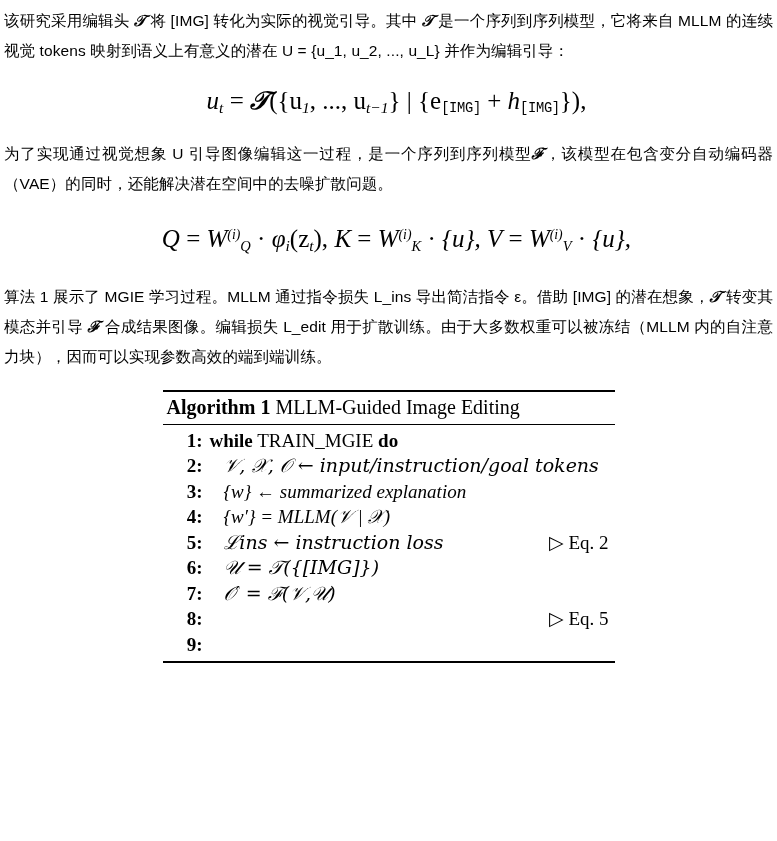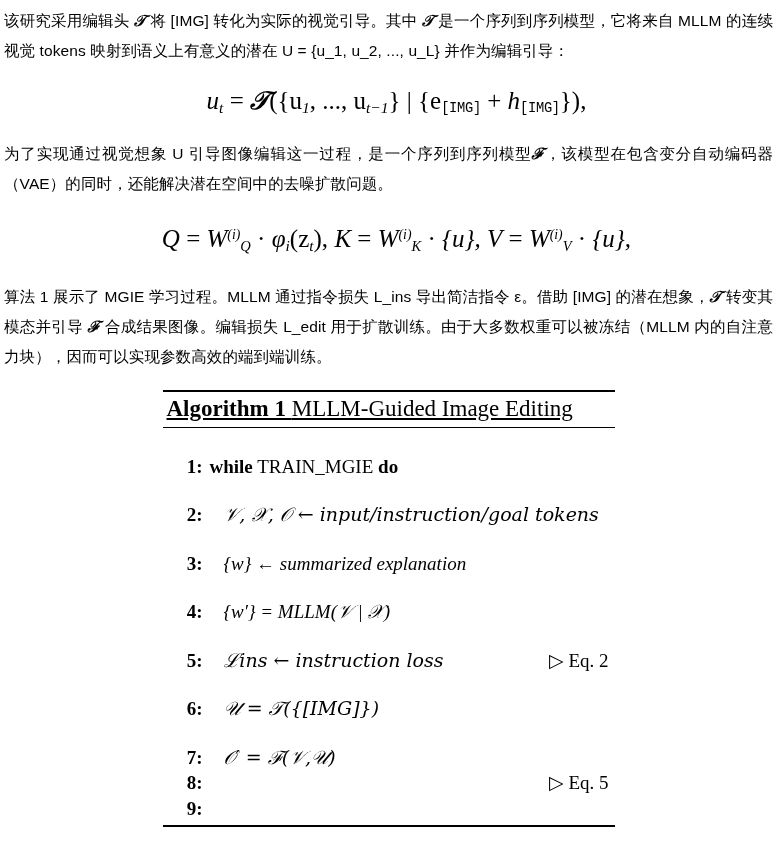--- a/index.html
+++ b/index.html
@@ -73,46 +73,44 @@
     width: 452px;
   }
   .algo {
     font-family: "Liberation Serif", serif;
     width: 452px;
     border-top: 2px solid #000;
     border-bottom: 2px solid #000;
     padding: 0;
   }
   .algo-title {
-    font-size: 23px;
+    font-size: 20px;
     padding: 4px 0 5px 4px;
     border-bottom: 1.2px solid #000;
     white-space: nowrap;
-    text-decoration: underline;
   }
   .algo-title b { font-weight: bold; }
   .algo-body {
     padding: 3px 0 4px 0;
   }
   .algo-line {
     display: flex;
     align-items: baseline;
     font-size: 19px;
     line-height: 25.5px;
     white-space: nowrap;
   }
   .ln {
     width: 40px;
     text-align: right;
     padding-right: 7px;
     flex: 0 0 auto;
   }
   .code {
     flex: 1 1 auto;
-    margin-top: 23px;
   }
   .ind1 { padding-left: 14px; }
   .cmt {
     margin-left: auto;
     padding-right: 6px;
     padding-left: 26px;
     white-space: nowrap;
   }
   .bf { font-weight: bold; }
 </style>

